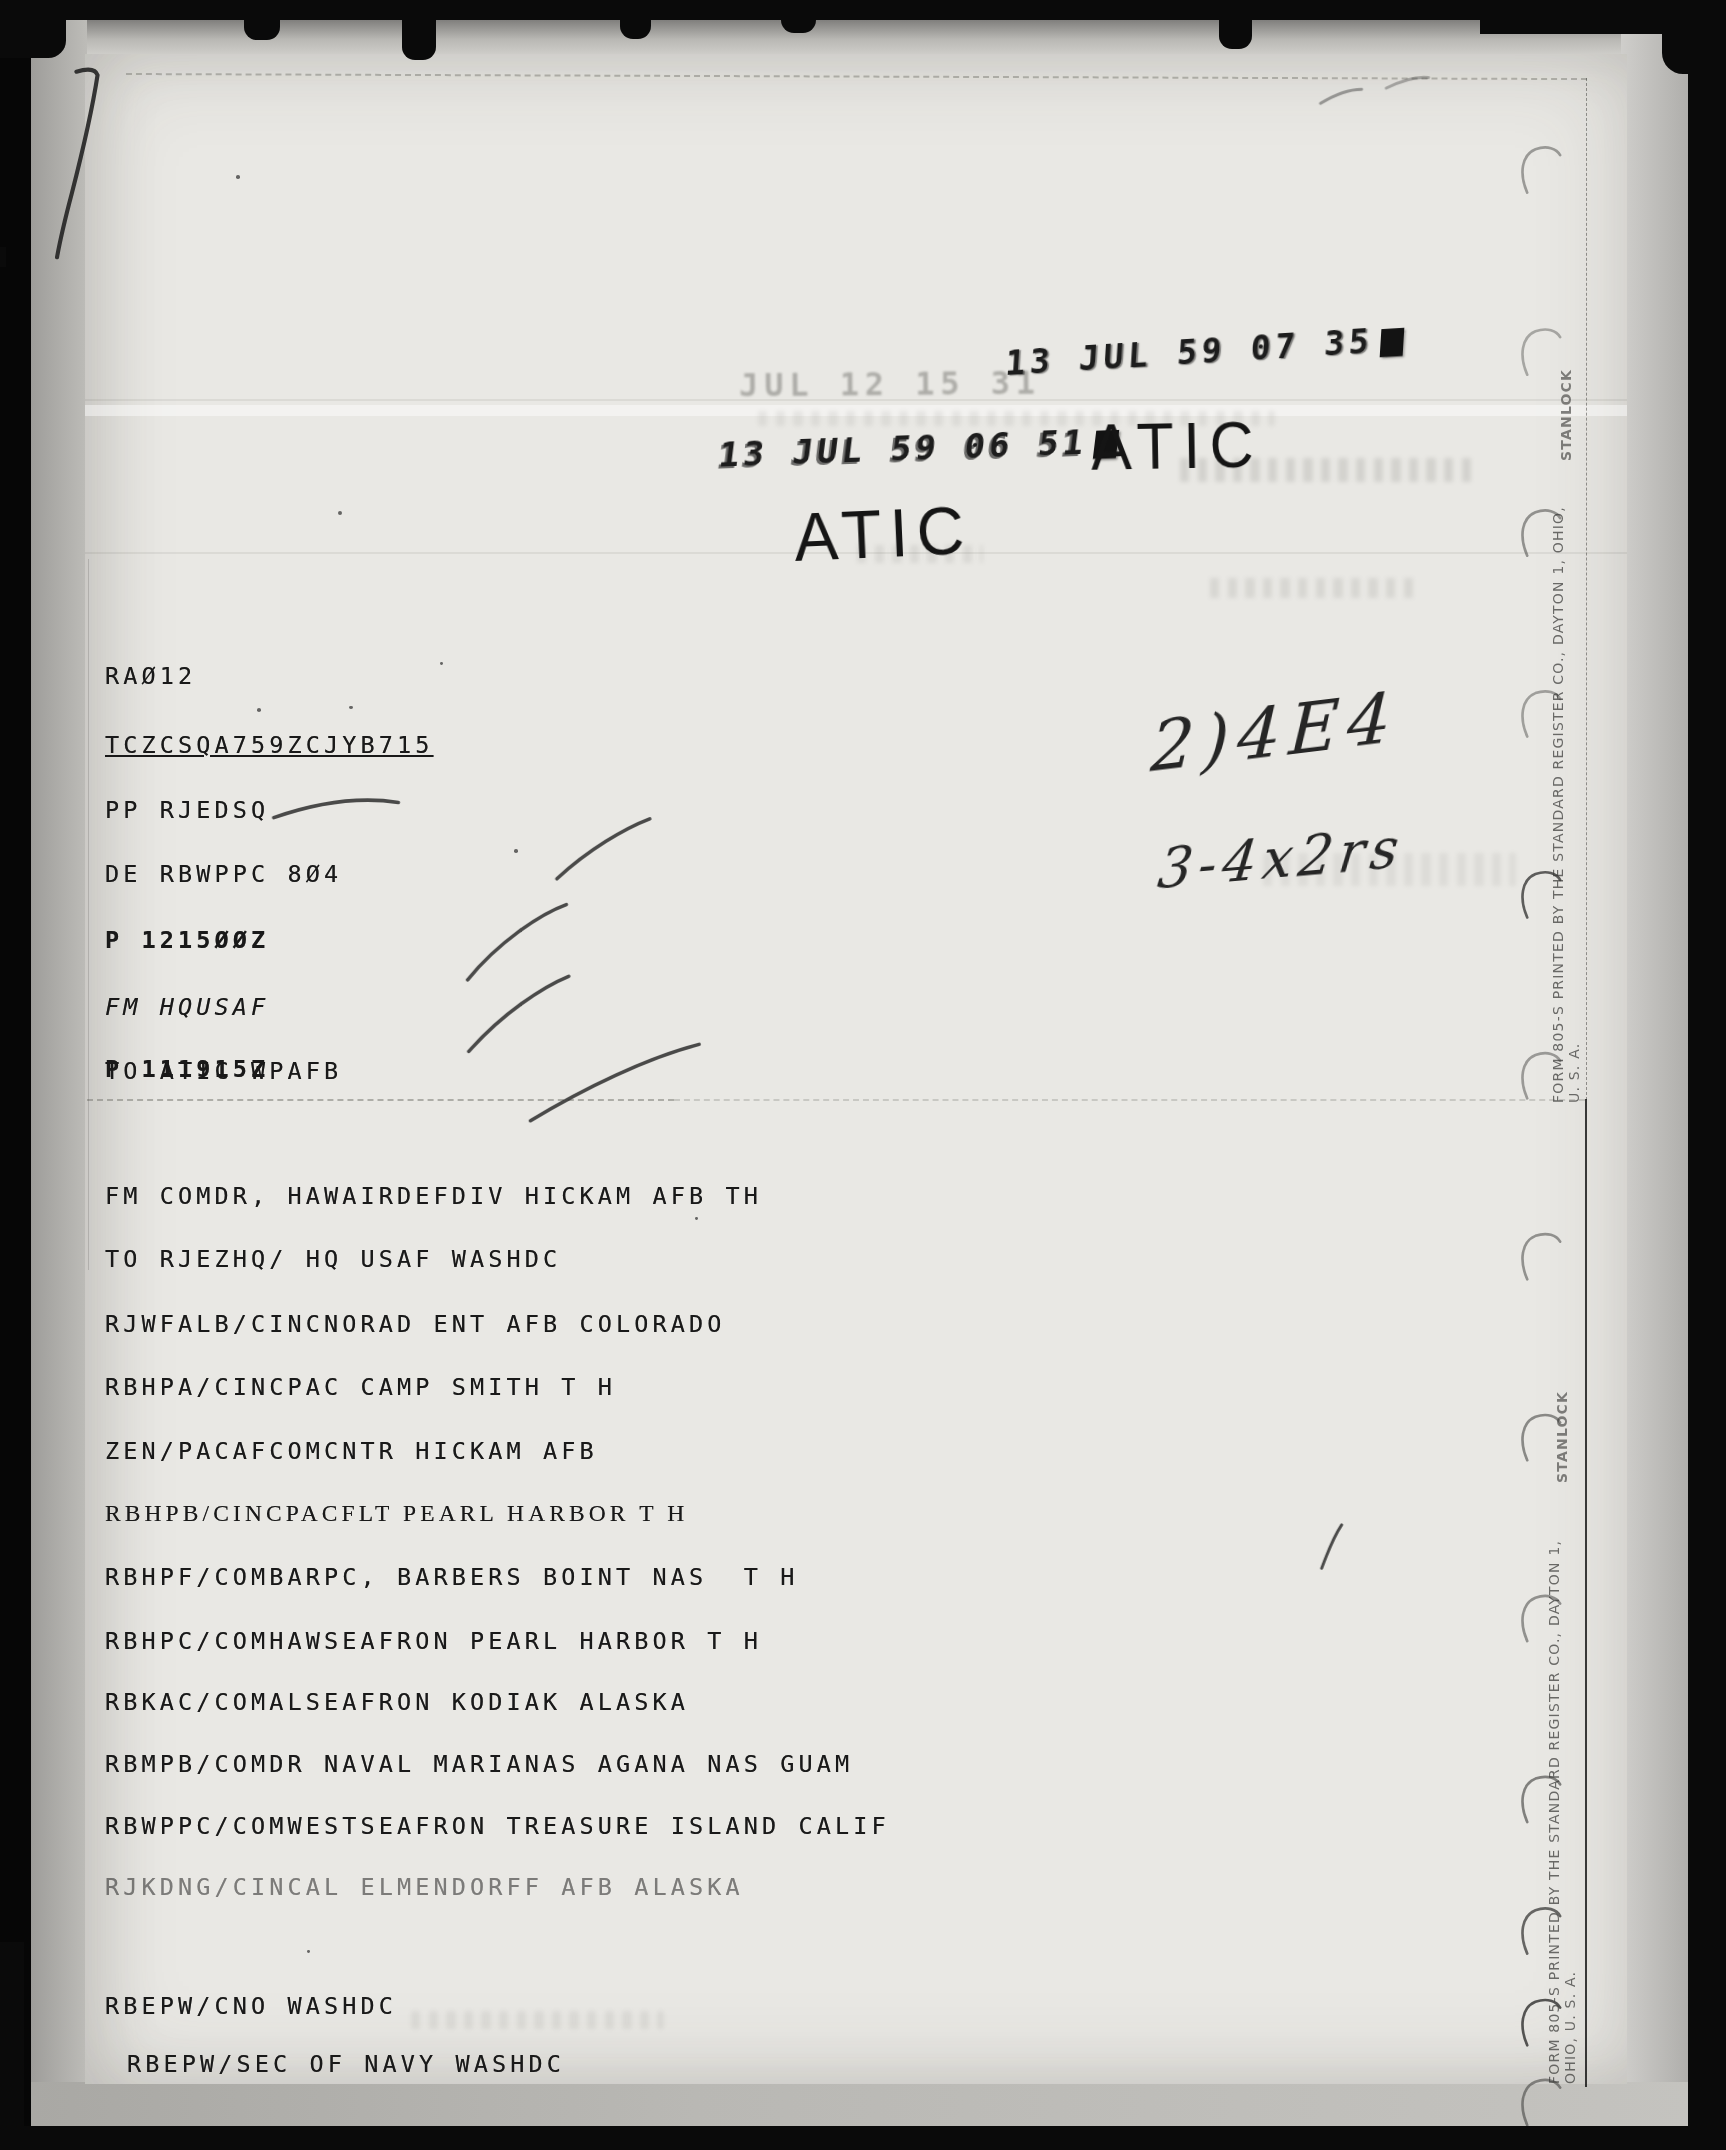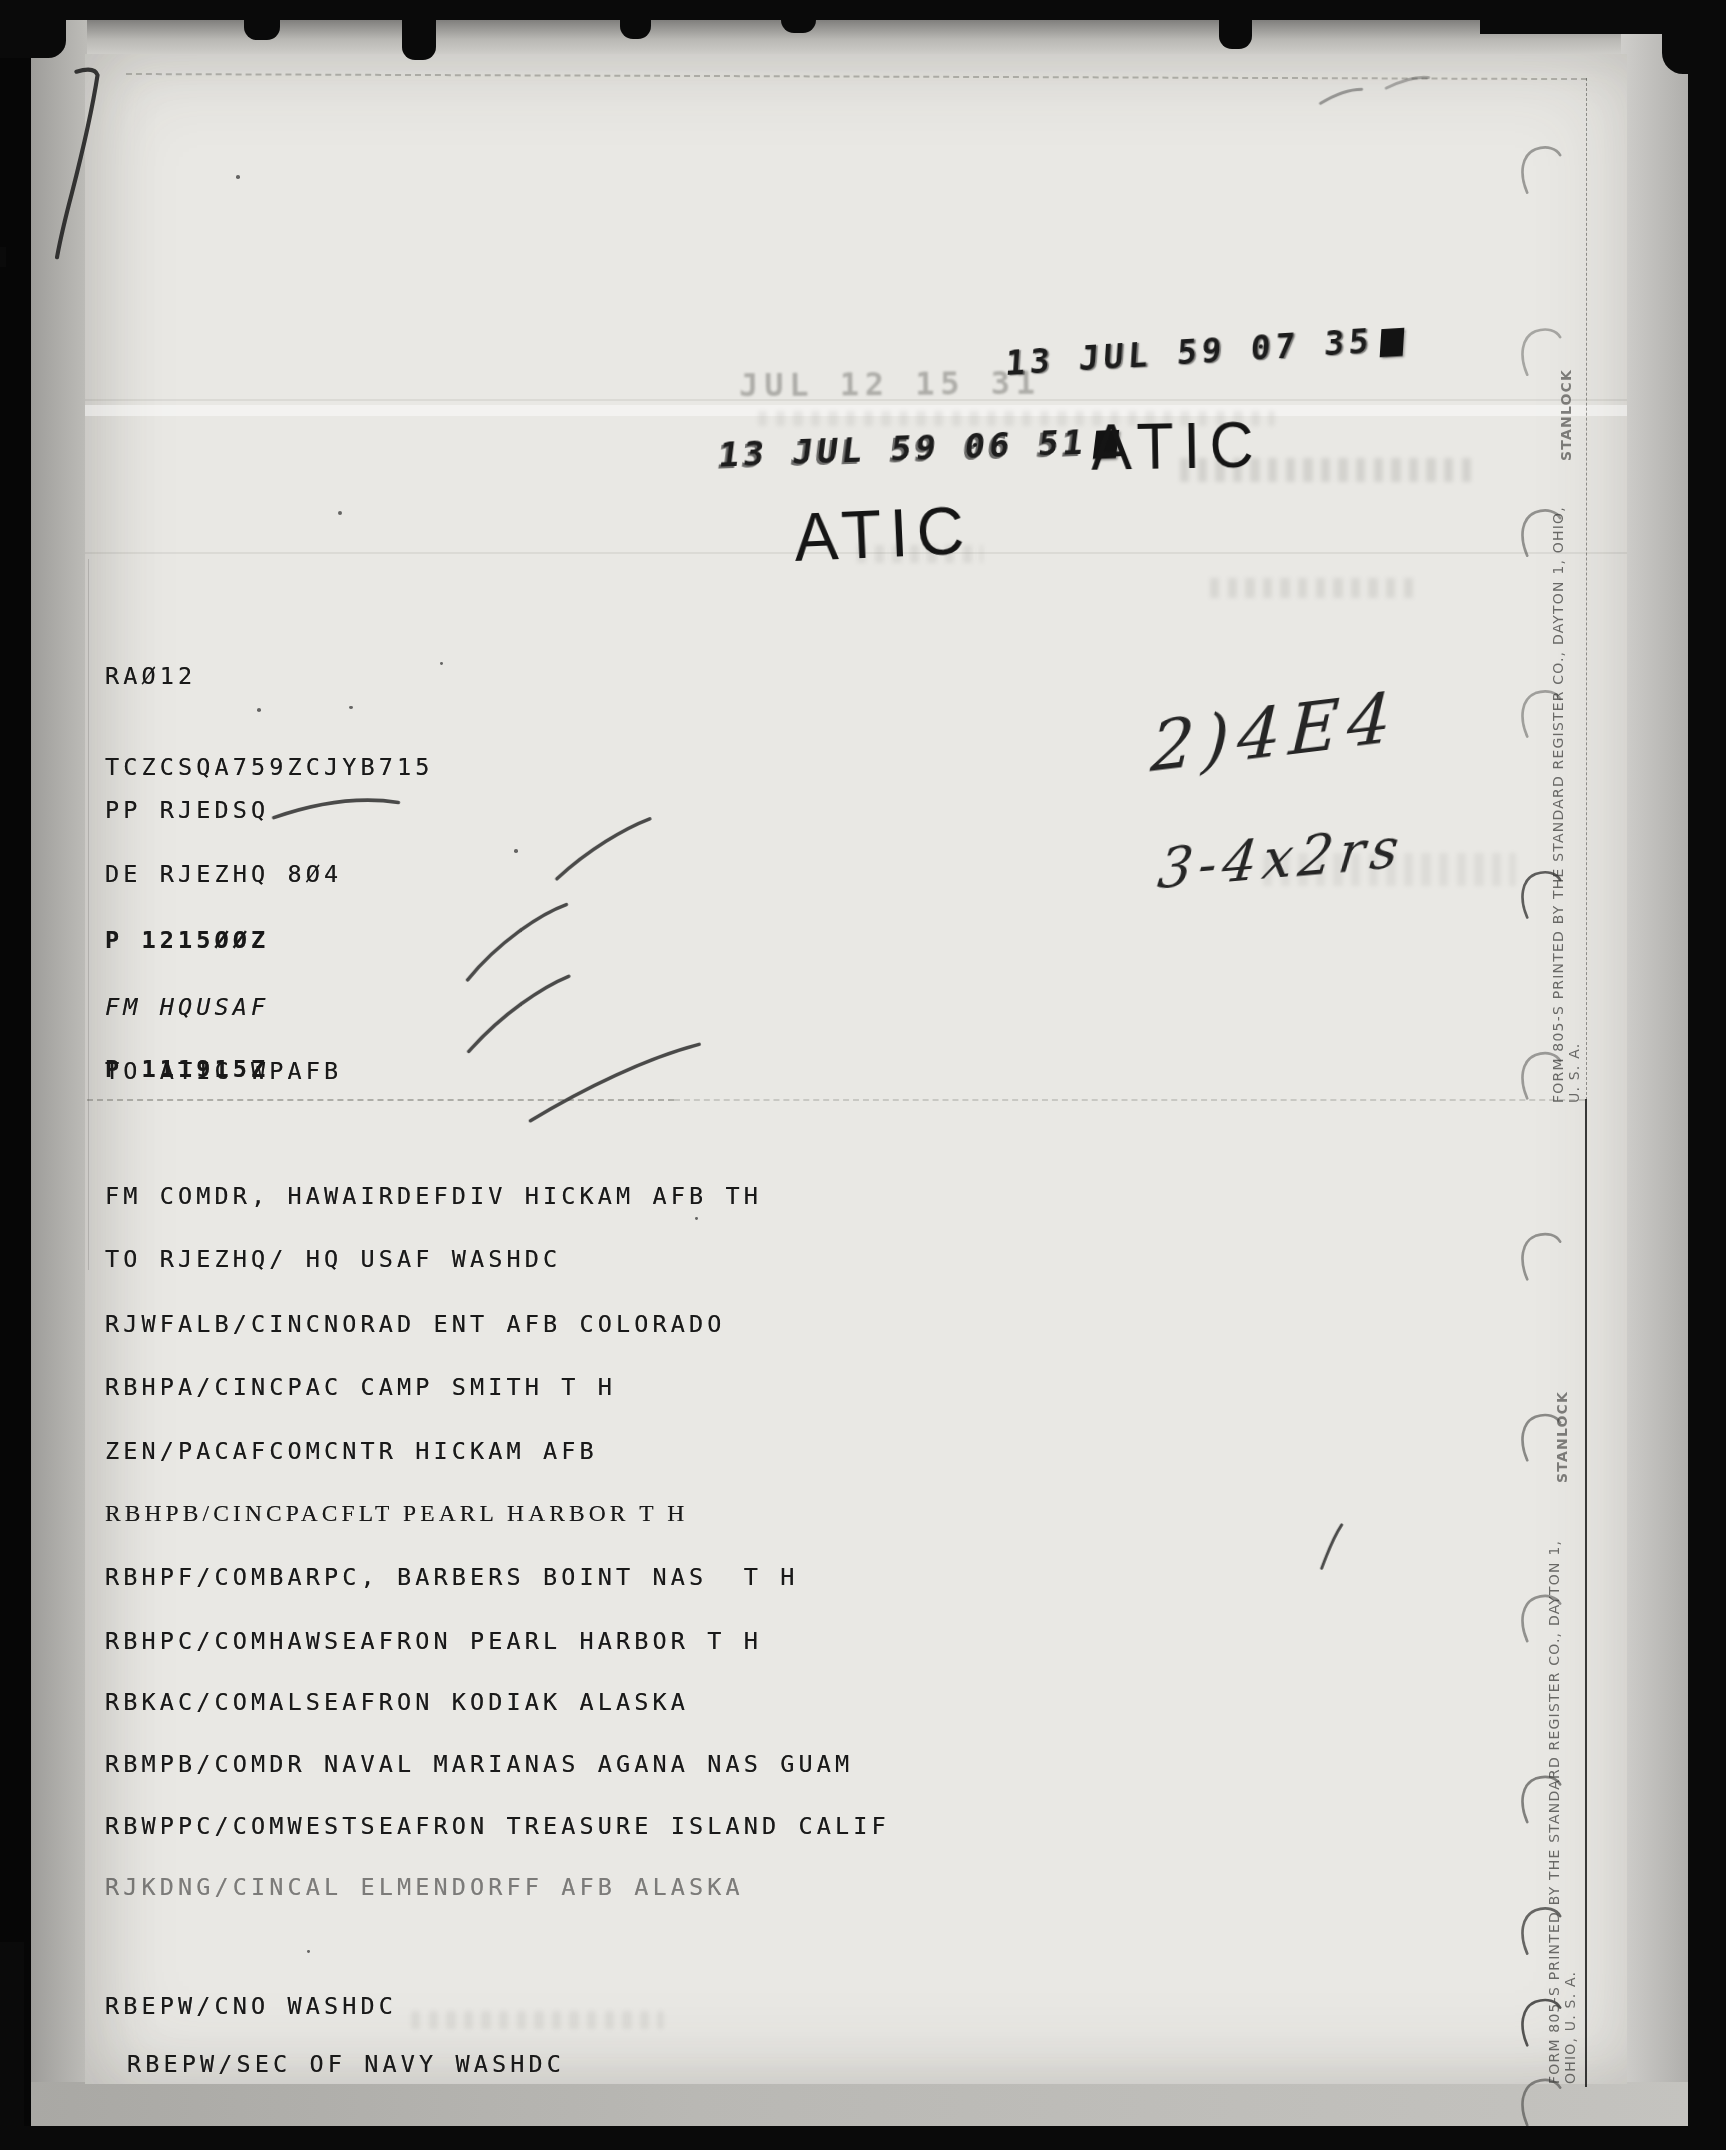--- a/index.html
+++ b/index.html
@@ -102,23 +102,23 @@
 <div id="stamp-0735" class="stamp"><span>13 JUL 59  07 35</span><span class="stampsq"></span></div>
 <div id="stamp-0651" class="stamp"><span>13 JUL 59  06 51</span><span class="stampsq"></span></div>
 <div id="atic-1" class="atic">ATIC</div>
 <div id="atic-2" class="atic">ATIC</div>
 
 <div id="hand-1" class="hand">2)4E4</div>
 <div id="hand-2" class="hand">3-4x2rs</div>
 
 <div id="telegram" class="abs" style="left:0;top:0;width:1727px;height:2151px">
     <div class="tline" style="top: 662px;">RAØ12</div>
-    <div class="tline" style="top: 753px;">TCZCSQA759ZCJYB715</div>
+    <div class="tline" style="top: 731px; text-decoration: underline;">TCZCSQA759ZCJYB715</div>
     <div class="tline" style="top: 796px;">PP RJEDSQ</div>
-    <div class="tline" style="top: 860px;">DE RJEZHQ 8Ø4</div>
+    <div class="tline" style="top: 860px;">DE RBWPPC 8Ø4</div>
     <div class="tline b" style="top: 926px;">P 1215ØØZ</div>
     <div class="tline" style="top: 993px; font-style: italic;">FM HQUSAF</div>
     <div class="tline" style="top: 1057px;">TO ATIC WPAFB</div>
     <div class="tline b" style="top: 1055px;">P 111915Z</div>
     <div class="tline" style="top: 1182px;">FM COMDR, HAWAIRDEFDIV HICKAM AFB TH</div>
     <div class="tline" style="top: 1245px;">TO RJEZHQ/ HQ USAF WASHDC</div>
     <div class="tline" style="top: 1310px;">RJWFALB/CINCNORAD ENT AFB COLORADO</div>
     <div class="tline" style="top: 1373px;">RBHPA/CINCPAC CAMP SMITH T H</div>
     <div class="tline" style="top: 1437px;">ZEN/PACAFCOMCNTR HICKAM AFB</div>
     <div class="tline" style="top: 1500px; font-family: Liberation Serif, serif;">RBHPB/CINCPACFLT PEARL HARBOR T H</div>

